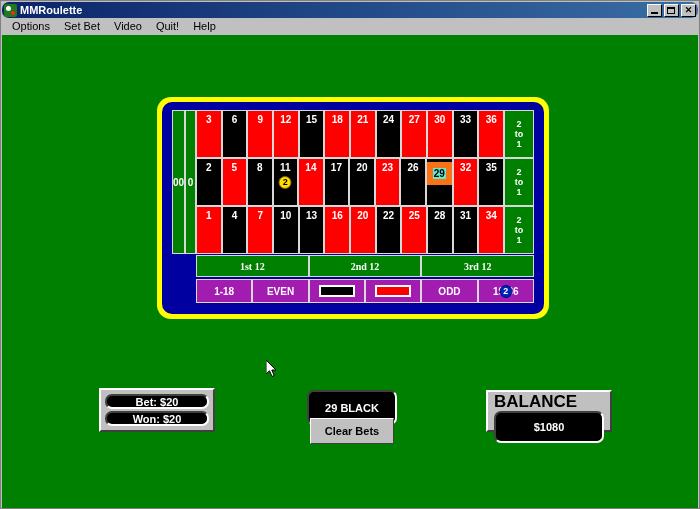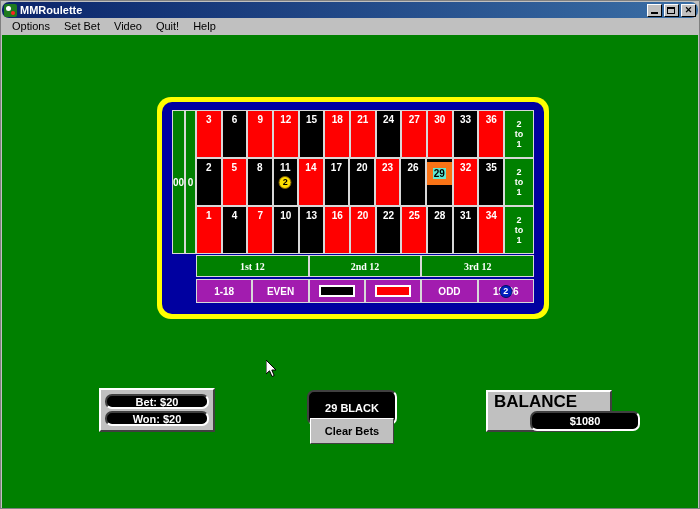--- a/index.html
+++ b/index.html
@@ -426,24 +426,23 @@
   }
   #balance-label {
     color: #000000;
     font-size: 17px;
     font-weight: bold;
     text-align: left;
     line-height: 14px;
     font-family: "Liberation Sans", sans-serif;
   }
   #balance-lcd {
-    height: 20px;
+    height: 32px;
     width: 100%;
     margin-top: 2px;
-    margin-left: 36px;
   }
 
   
   #mouse-cursor {
     position: absolute;
     left: 264px;
     top: 325px;
     width: 12px;
     height: 19px;
     z-index: 50;

